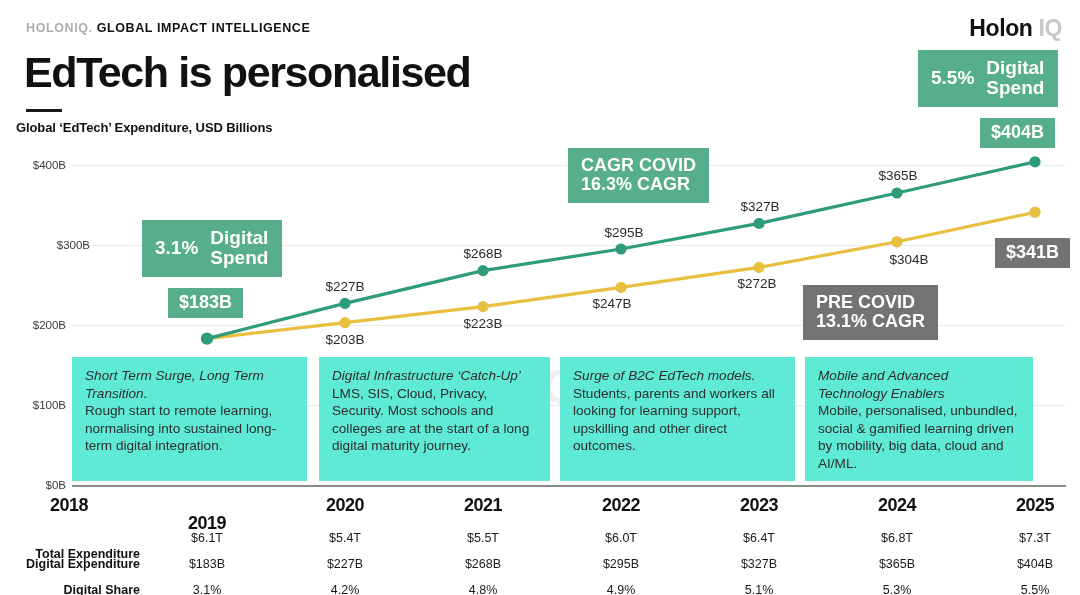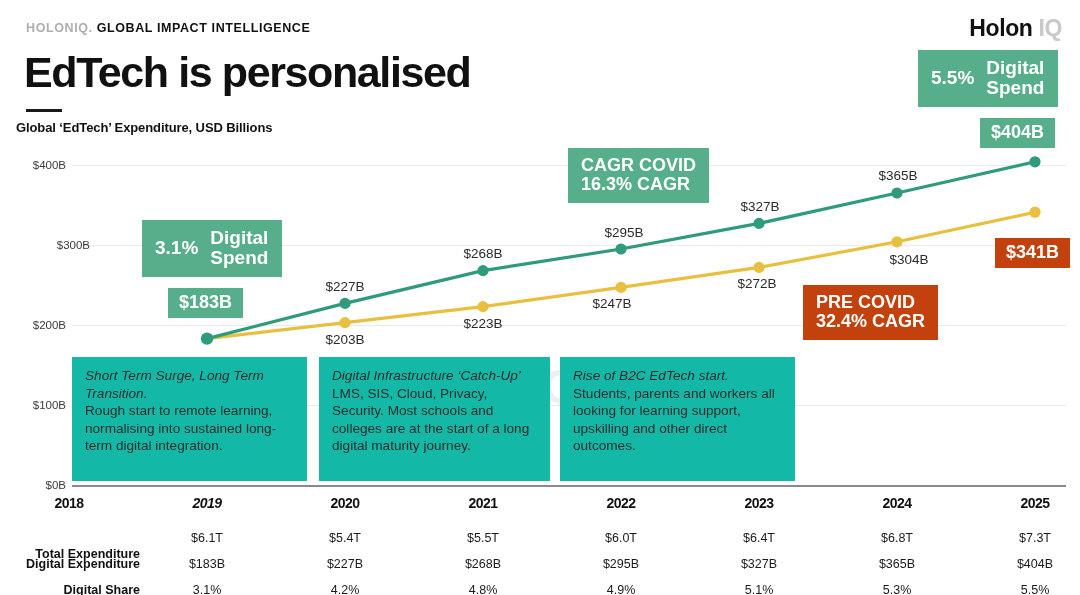--- a/index.html
+++ b/index.html
@@ -79,35 +79,35 @@
   }
 
   
   .badge {
     position: absolute;
     display: flex; align-items: center;
     color: #fff; font-weight: bold;
     line-height: 1.06;
   }
   .badge.green { background: #57ae8a; }
-  .badge.yellow { background: #c2410c; }
+  .badge.yellow { background: #737373; }
 
   .b-spend { padding: 8px 14px 9px 13px; }
   .b-spend .pct { font-size: 19px; margin-right: 12px; }
   .b-spend .lbl { font-size: 19px; }
 
   .b-value { padding: 5px 11px 6px; font-size: 18px; }
 
   .b-cagr { flex-direction: column; align-items: flex-start;
             padding: 8px 13px 9px; font-size: 18px; }
 
   
   .note {
     position: absolute; top: 357px;
-    background: #14b8a6;
+    background: #5eead4;
     padding: 10px 12px 10px 13px;
     font-size: 13.6px; line-height: 1.29; color: #2e2e2e;
   }
   .note .hd { font-style: italic; display: block; }
 
   
   .source {
     position: absolute; right: 1px; top: 372px;
     font-size: 10.5px; color: #222;
     transform-origin: right top;
@@ -120,21 +120,21 @@
     position: absolute; left: 0; top: 495px;
     width: 1080px; height: 100px;
   }
   .tbl .rowhd {
     position: absolute; left: 0; width: 140px;
     text-align: right;
     font-size: 12.5px; font-weight: bold; color: #111;
   }
   .tbl .yhd {
     position: absolute; text-align: center;
-    font-size: 14px; font-weight: bold; color: #111;
+    font-size: 18px; font-weight: bold; color: #111;
     letter-spacing: -0.5px; transform: translateX(-50%);
   }
   .tbl .cell {
     position: absolute; text-align: center;
     font-size: 12.5px; color: #1a1a1a;
     transform: translateX(-50%);
   }
 </style>
 </head>
 <body>
@@ -220,41 +220,45 @@
 
   <div class="badge yellow b-value" style="left:995px; top:238px;">$341B</div>
 
   <div class="badge green b-cagr" style="left:568px; top:148px;">
     <span>CAGR COVID</span>
     <span>16.3% CAGR</span>
   </div>
 
   <div class="badge yellow b-cagr" style="left:803px; top:285px;">
     <span>PRE COVID</span>
-    <span>32.4% CAGR</span>
+    <span>13.1% CAGR</span>
   </div>
 
   <div class="note" style="left:72px;  width:235px; height:124px;">
     <span class="hd">Short Term Surge, Long Term Transition.</span>
     <span>Rough start to remote learning,  normalising into sustained long-term digital integration.</span>
   </div>
   <div class="note" style="left:319px; width:231px; height:124px;">
     <span class="hd">Digital Infrastructure ‘Catch-Up’</span>
     <span>LMS, SIS, Cloud, Privacy, Security. Most schools and colleges are at the start of a long digital maturity journey.</span>
   </div>
   <div class="note" style="left:560px; width:235px; height:124px;">
-    <span class="hd">Rise of B2C EdTech start.</span>
+    <span class="hd">Surge of B2C EdTech models.</span>
     <span>Students, parents and workers all looking for learning support, upskilling and other direct outcomes.</span>
+  </div>
+  <div class="note" style="left:805px; width:228px; height:124px;">
+    <span class="hd">Mobile and Advanced Technology Enablers</span>
+    <span>Mobile, personalised, unbundled, social &amp; gamified learning driven by mobility, big data, cloud and AI/ML.</span>
   </div>
 
   <div class="source">Source: HolonIQ, August 2020</div>
 
   <div class="tbl">
     <div class="yhd" style="left:69px;   top:0;">2018</div>
-    <div class="yhd" style="left:207px;  top:0;font-style:italic;">2019</div>
+    <div class="yhd" style="left:207px;  top:18px;">2019</div>
     <div class="yhd" style="left:345px;  top:0;">2020</div>
     <div class="yhd" style="left:483px;  top:0;">2021</div>
     <div class="yhd" style="left:621px;  top:0;">2022</div>
     <div class="yhd" style="left:759px;  top:0;">2023</div>
     <div class="yhd" style="left:897px;  top:0;">2024</div>
     <div class="yhd" style="left:1035px; top:0;">2025</div>
 
     <div class="rowhd" style="top:52px;">Total Expenditure</div>
     <div class="cell" style="left:207px;  top:36px;">$6.1T</div>
     <div class="cell" style="left:345px;  top:36px;">$5.4T</div>

